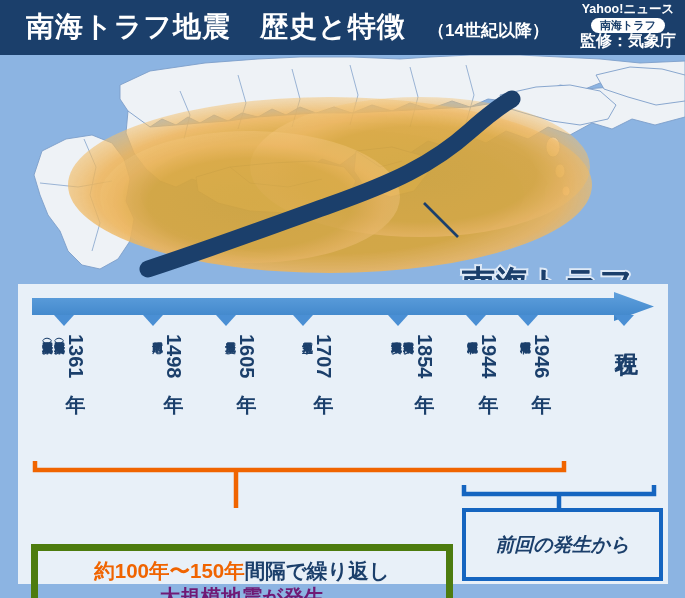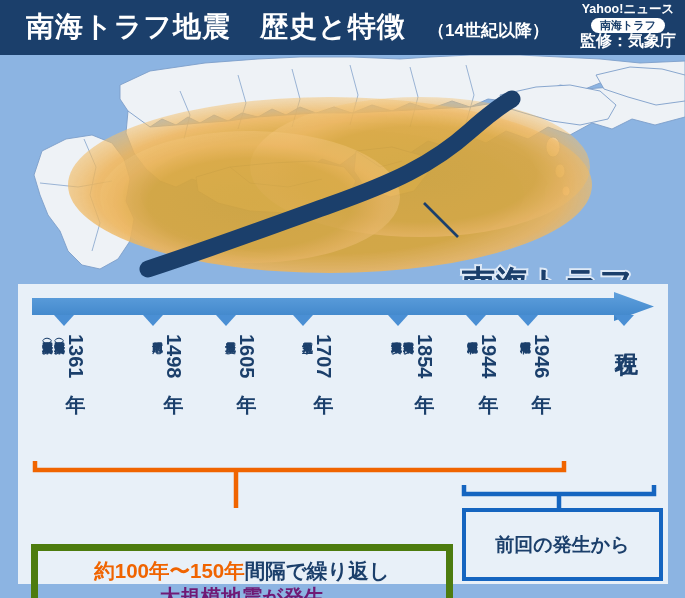--- a/index.html
+++ b/index.html
@@ -93,21 +93,21 @@
 
   
   .box-orange{
     position:absolute;left:31px;top:508px;width:408px;height:65px;
     border:7px solid #4d7c0f;background:transparent;
     display:flex;flex-direction:column;align-items:center;justify-content:center;margin-top:36px;
   }
   .box-blue{
     position:absolute;left:462px;top:508px;width:193px;height:65px;
     border:4px solid #1565c0;background:transparent;
-    display:flex;flex-direction:row;align-items:center;justify-content:center;
+    display:flex;flex-direction:row;align-items:center;justify-content:center;font-style:italic;
   }
   .bo-l1{font-size:20.5px;font-weight:bold;line-height:26px;white-space:nowrap;}
   .bo-l2{font-size:20.5px;font-weight:bold;line-height:26px;color:#701a75;white-space:nowrap;}
   .or{color:#f06400;}
   .nv{color:#1b3f6b;}
   .bb-l1{font-size:19px;font-weight:bold;line-height:25px;color:#1b3f6b;white-space:nowrap;}
   .bb-l2{font-size:19px;font-weight:bold;line-height:25px;color:#f06400;white-space:nowrap;}
 </style>
 </head>
 <body>

